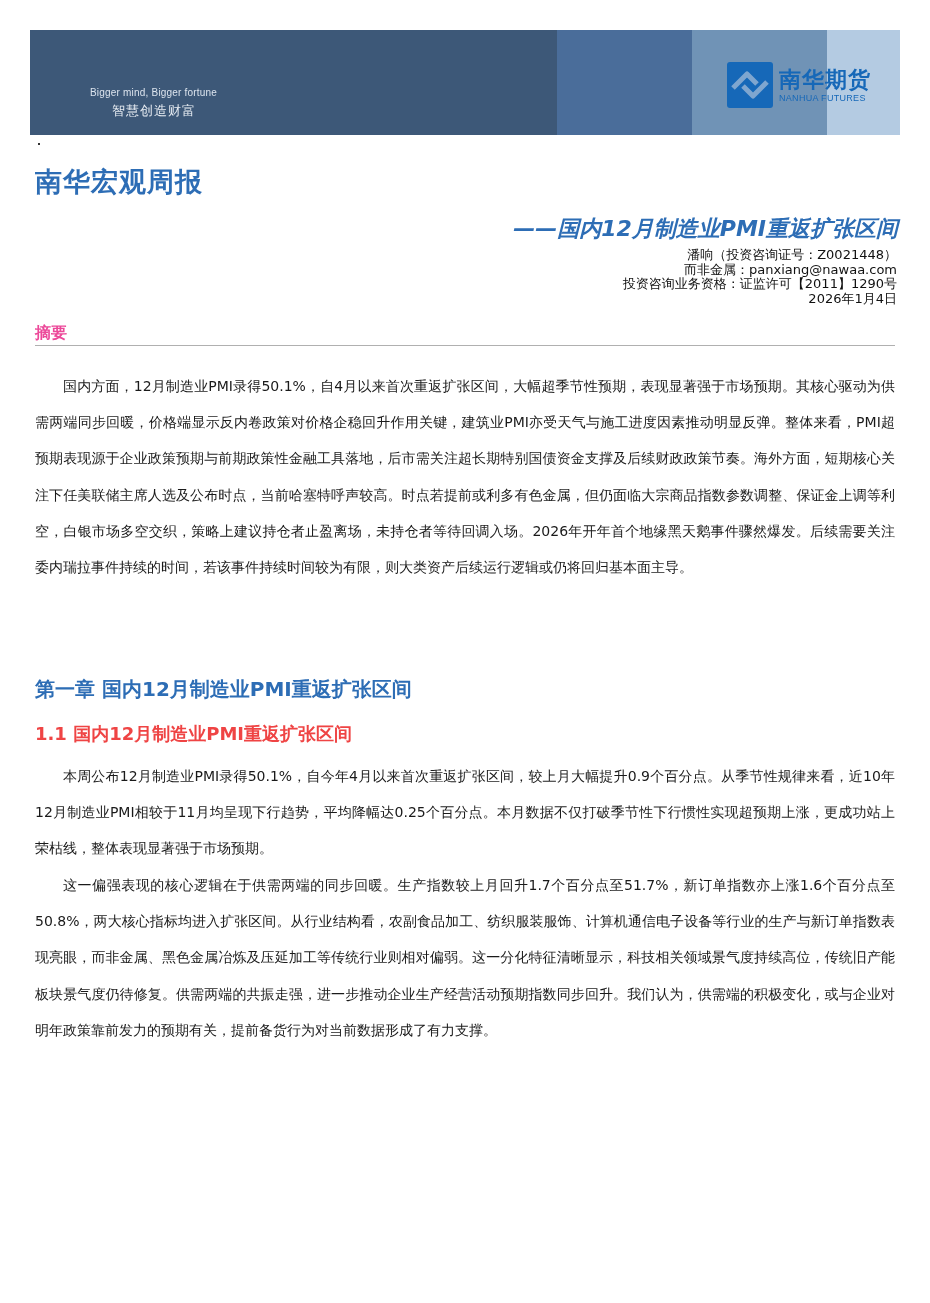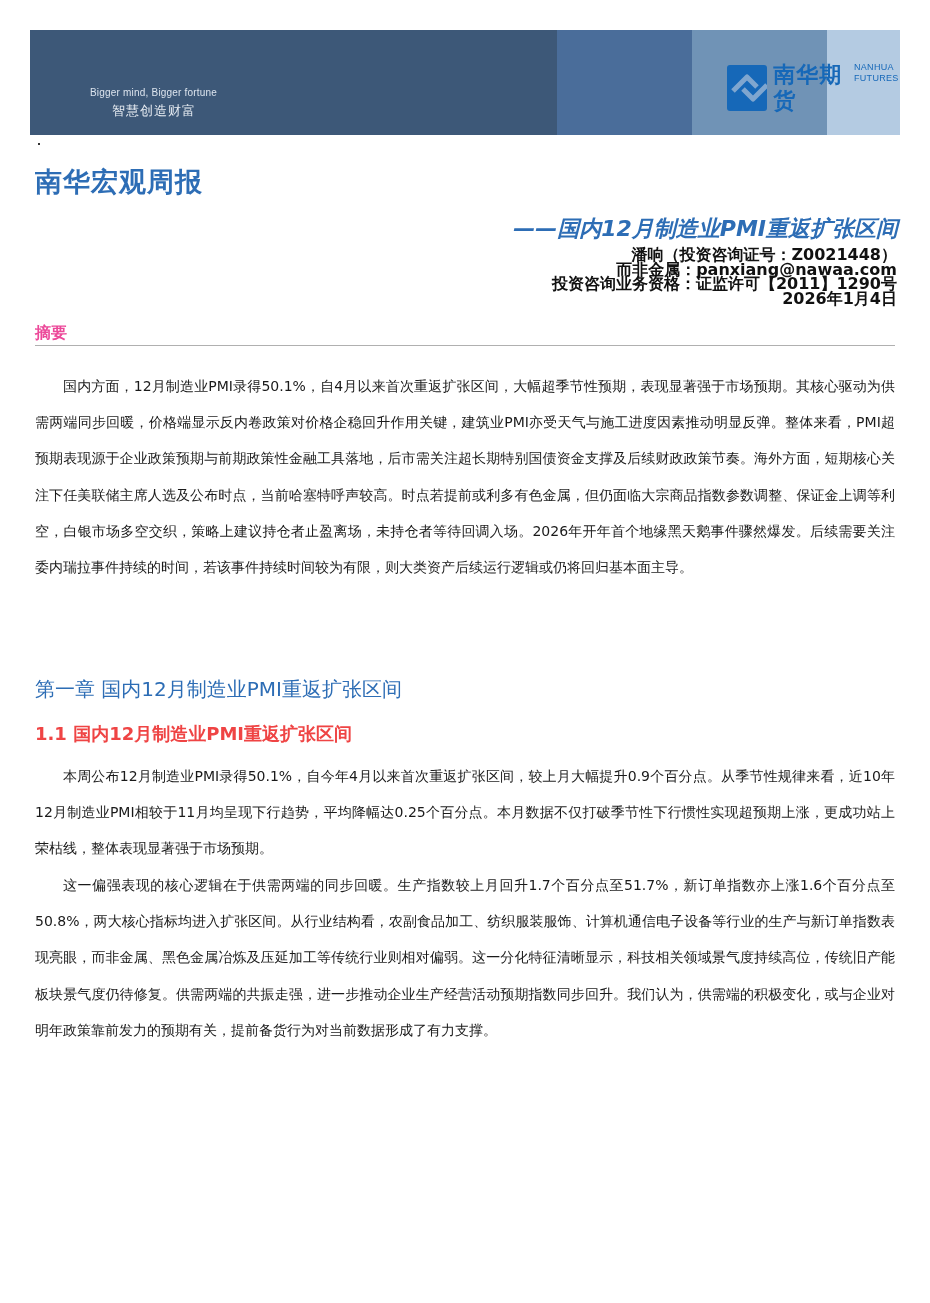--- a/index.html
+++ b/index.html
@@ -12,39 +12,39 @@
   .band-2 { width: 130px; background: #4a6d9a; }
   .band-3 { width: 130px; background: #7093b6; }
   .band-4 { width: 65px; background: #b4cbe2; }
   .slogan-en { position: absolute; left: 60px; top: 57px; font-size: 10px; color: #dce4ee; letter-spacing: 0.2px;
                font-family: "Liberation Sans", sans-serif; }
   .slogan-cn { position: absolute; left: 82px; top: 72px; font-size: 13px; color: #e8edf3; letter-spacing: 1px; }
 
   .logo { position: absolute; left: 727px; top: 62px; display: flex; align-items: center; }
   .logo-mark { width: 46px; height: 46px; background: #1668b8; border-radius: 3px; position: relative; overflow: hidden; }
   .logo-mark svg { position: absolute; left: 0; top: 0; }
-  .logo-text { margin-left: 6px; display: flex; flex-direction: row; }
+  .logo-text { margin-left: 6px; display: flex; flex-direction: column; }
   .logo-cn { font-size: 22px; font-weight: bold; color: #1668b8; letter-spacing: 1px; line-height: 26px; }
   .logo-en { font-size: 9px; font-weight: normal; color: #1668b8; font-family: "Liberation Sans", sans-serif; line-height: 11px; letter-spacing: 0.3px; }
 
   .dot { position: absolute; left: 38px; top: 143px; width: 2px; height: 2px; background: #333; }
 
   .main-title { position: absolute; left: 35px; top: 164px; font-size: 27px; font-weight: bold; color: #2d6db5; letter-spacing: 1px; }
   .sub-title { position: absolute; right: 32px; top: 214px; font-size: 22px; font-weight: bold; color: #2d6db5; white-space: nowrap; font-style: italic; }
 
-  .meta { position: absolute; right: 33px; top: 248px; text-align: right; font-size: 16px; font-weight: bold; line-height: 14.5px; color: #111; }
+  .meta { position: absolute; right: 33px; top: 248px; text-align: right; font-size: 13px; font-weight: normal; line-height: 14.5px; color: #111; }
   .meta div { white-space: nowrap; }
 
   .abstract-head { position: absolute; left: 35px; top: 323px; font-size: 16px; font-weight: bold; color: #ec4899; }
   .rule { position: absolute; left: 35px; top: 345px; width: 860px; height: 1px; background: #b0b0b0; }
 
   .para { position: absolute; left: 35px; width: 860px; font-size: 14px; line-height: 36.2px; color: #1a1a1a; text-align: justify; text-indent: 2em; }
   .para.abs { top: 368px; }
 
-  .chapter { position: absolute; left: 35px; top: 676px; font-size: 20px; font-weight: normal; color: #2d6db5; }
+  .chapter { position: absolute; left: 35px; top: 676px; font-size: 20px; font-weight: bold; color: #2d6db5; }
   .section { position: absolute; left: 35px; top: 722px; font-size: 18px; font-weight: bold; color: #ef4444; }
   .para.p1 { top: 758px; }
   .para.p2 { top: 867px; }
 </style>
 </head>
 <body>
 
 <div class="banner">
   <div class="band band-1">
     <div class="slogan-en">Bigger mind, Bigger fortune</div>

